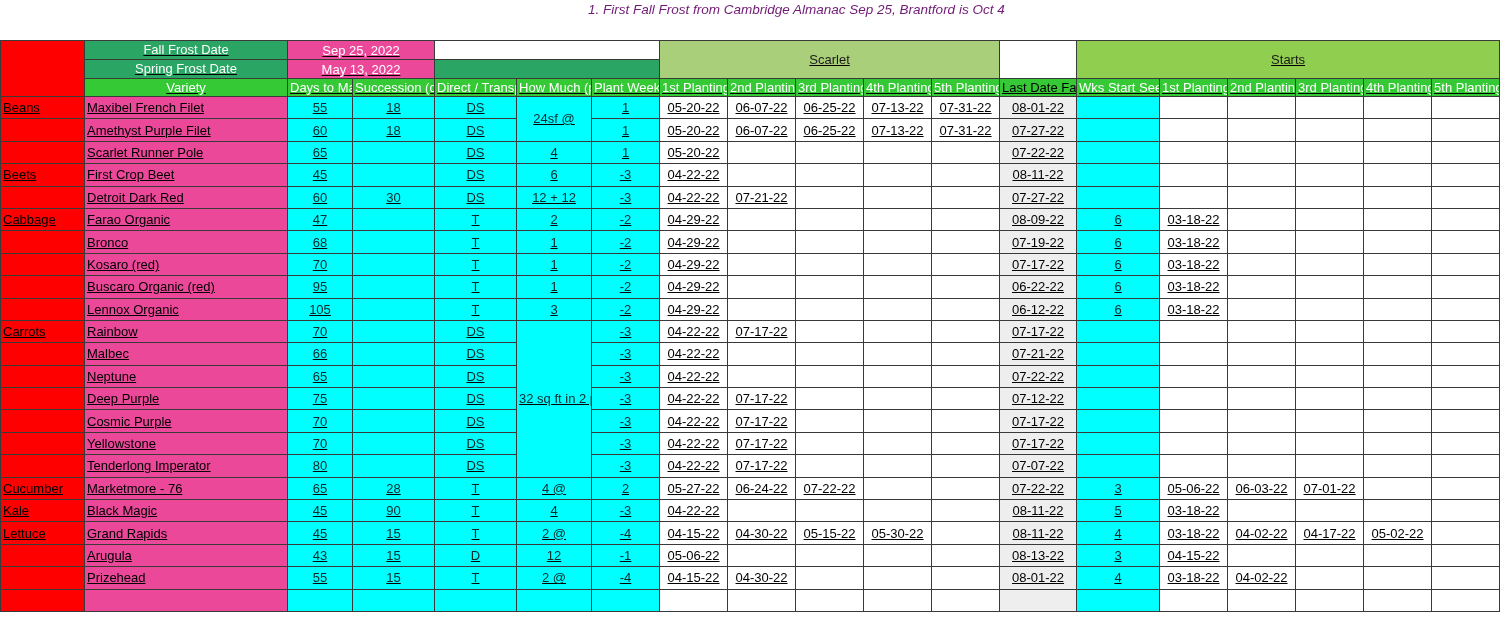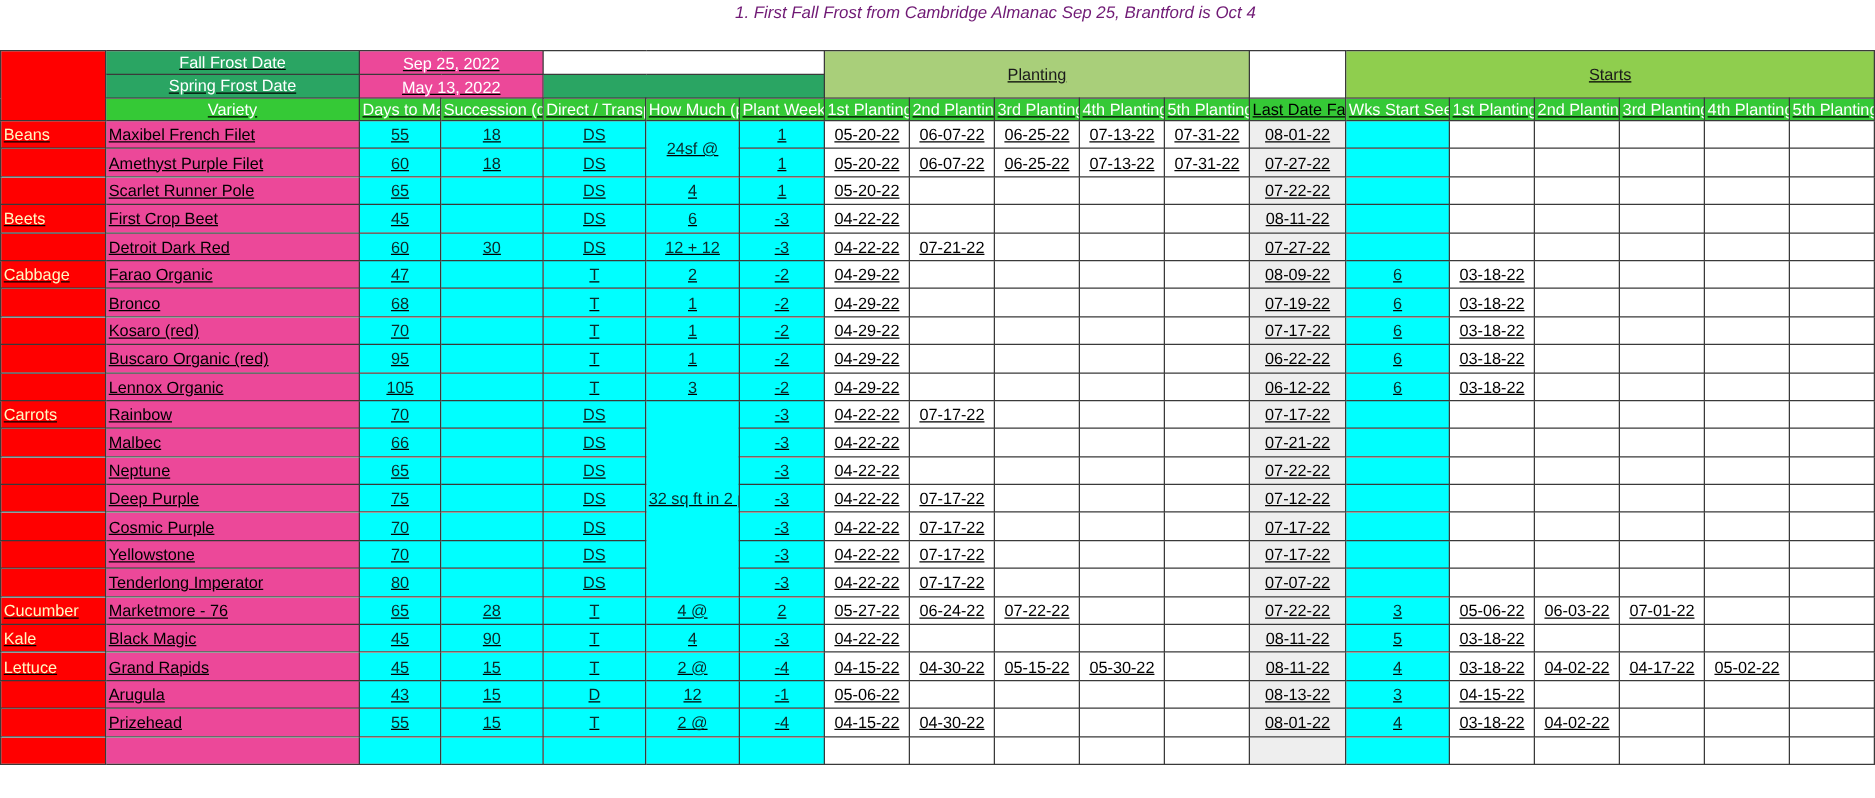--- a/index.html
+++ b/index.html
@@ -71,21 +71,21 @@
   col.c-how    { width: 75px; }
   col.c-pw     { width: 68px; }
   col.c-p      { width: 68px; }
   col.c-last   { width: 77px; }
   col.c-wks    { width: 83px; }
   col.c-s      { width: 68px; }
 
   
   .cat {
     background: #ff0000;
-    color: #fef9c3;
+    color: #000000;
     text-align: left;
     padding-left: 3px;
     border-color: #ff0000;
     border-left-color: #ff0000;
     font-size: 13.5px;
   }
   .cat-blank { background:#ff0000; border-color:#ff0000; }
   .hdr-frost {
     background: #2aa563;
     color: #ffffff;
@@ -192,21 +192,21 @@
         <col class="c-s">
         <col class="c-s">
     </colgroup>
     <thead>
 
       <tr>
         <td class="cat-blank" rowspan="4"></td>
         <td class="hdr-frost">Fall Frost Date</td>
         <td class="hdr-frost-val" colspan="2">Sep 25, 2022</td>
         <td class="hdr-white" colspan="3"></td>
-        <td class="grp-planting" colspan="5" rowspan="2">Planting</td>
+        <td class="grp-planting" colspan="5" rowspan="2">Scarlet</td>
         <td class="hdr-white" rowspan="2"></td>
         <td class="grp-starts" colspan="6" rowspan="2">Starts</td>
       </tr>
 
       <tr>
         <td class="hdr-frost">Spring Frost Date</td>
         <td class="hdr-frost-val" colspan="2">May 13, 2022</td>
         <td class="hdr-green-strip" colspan="3"></td>
       </tr>
 

